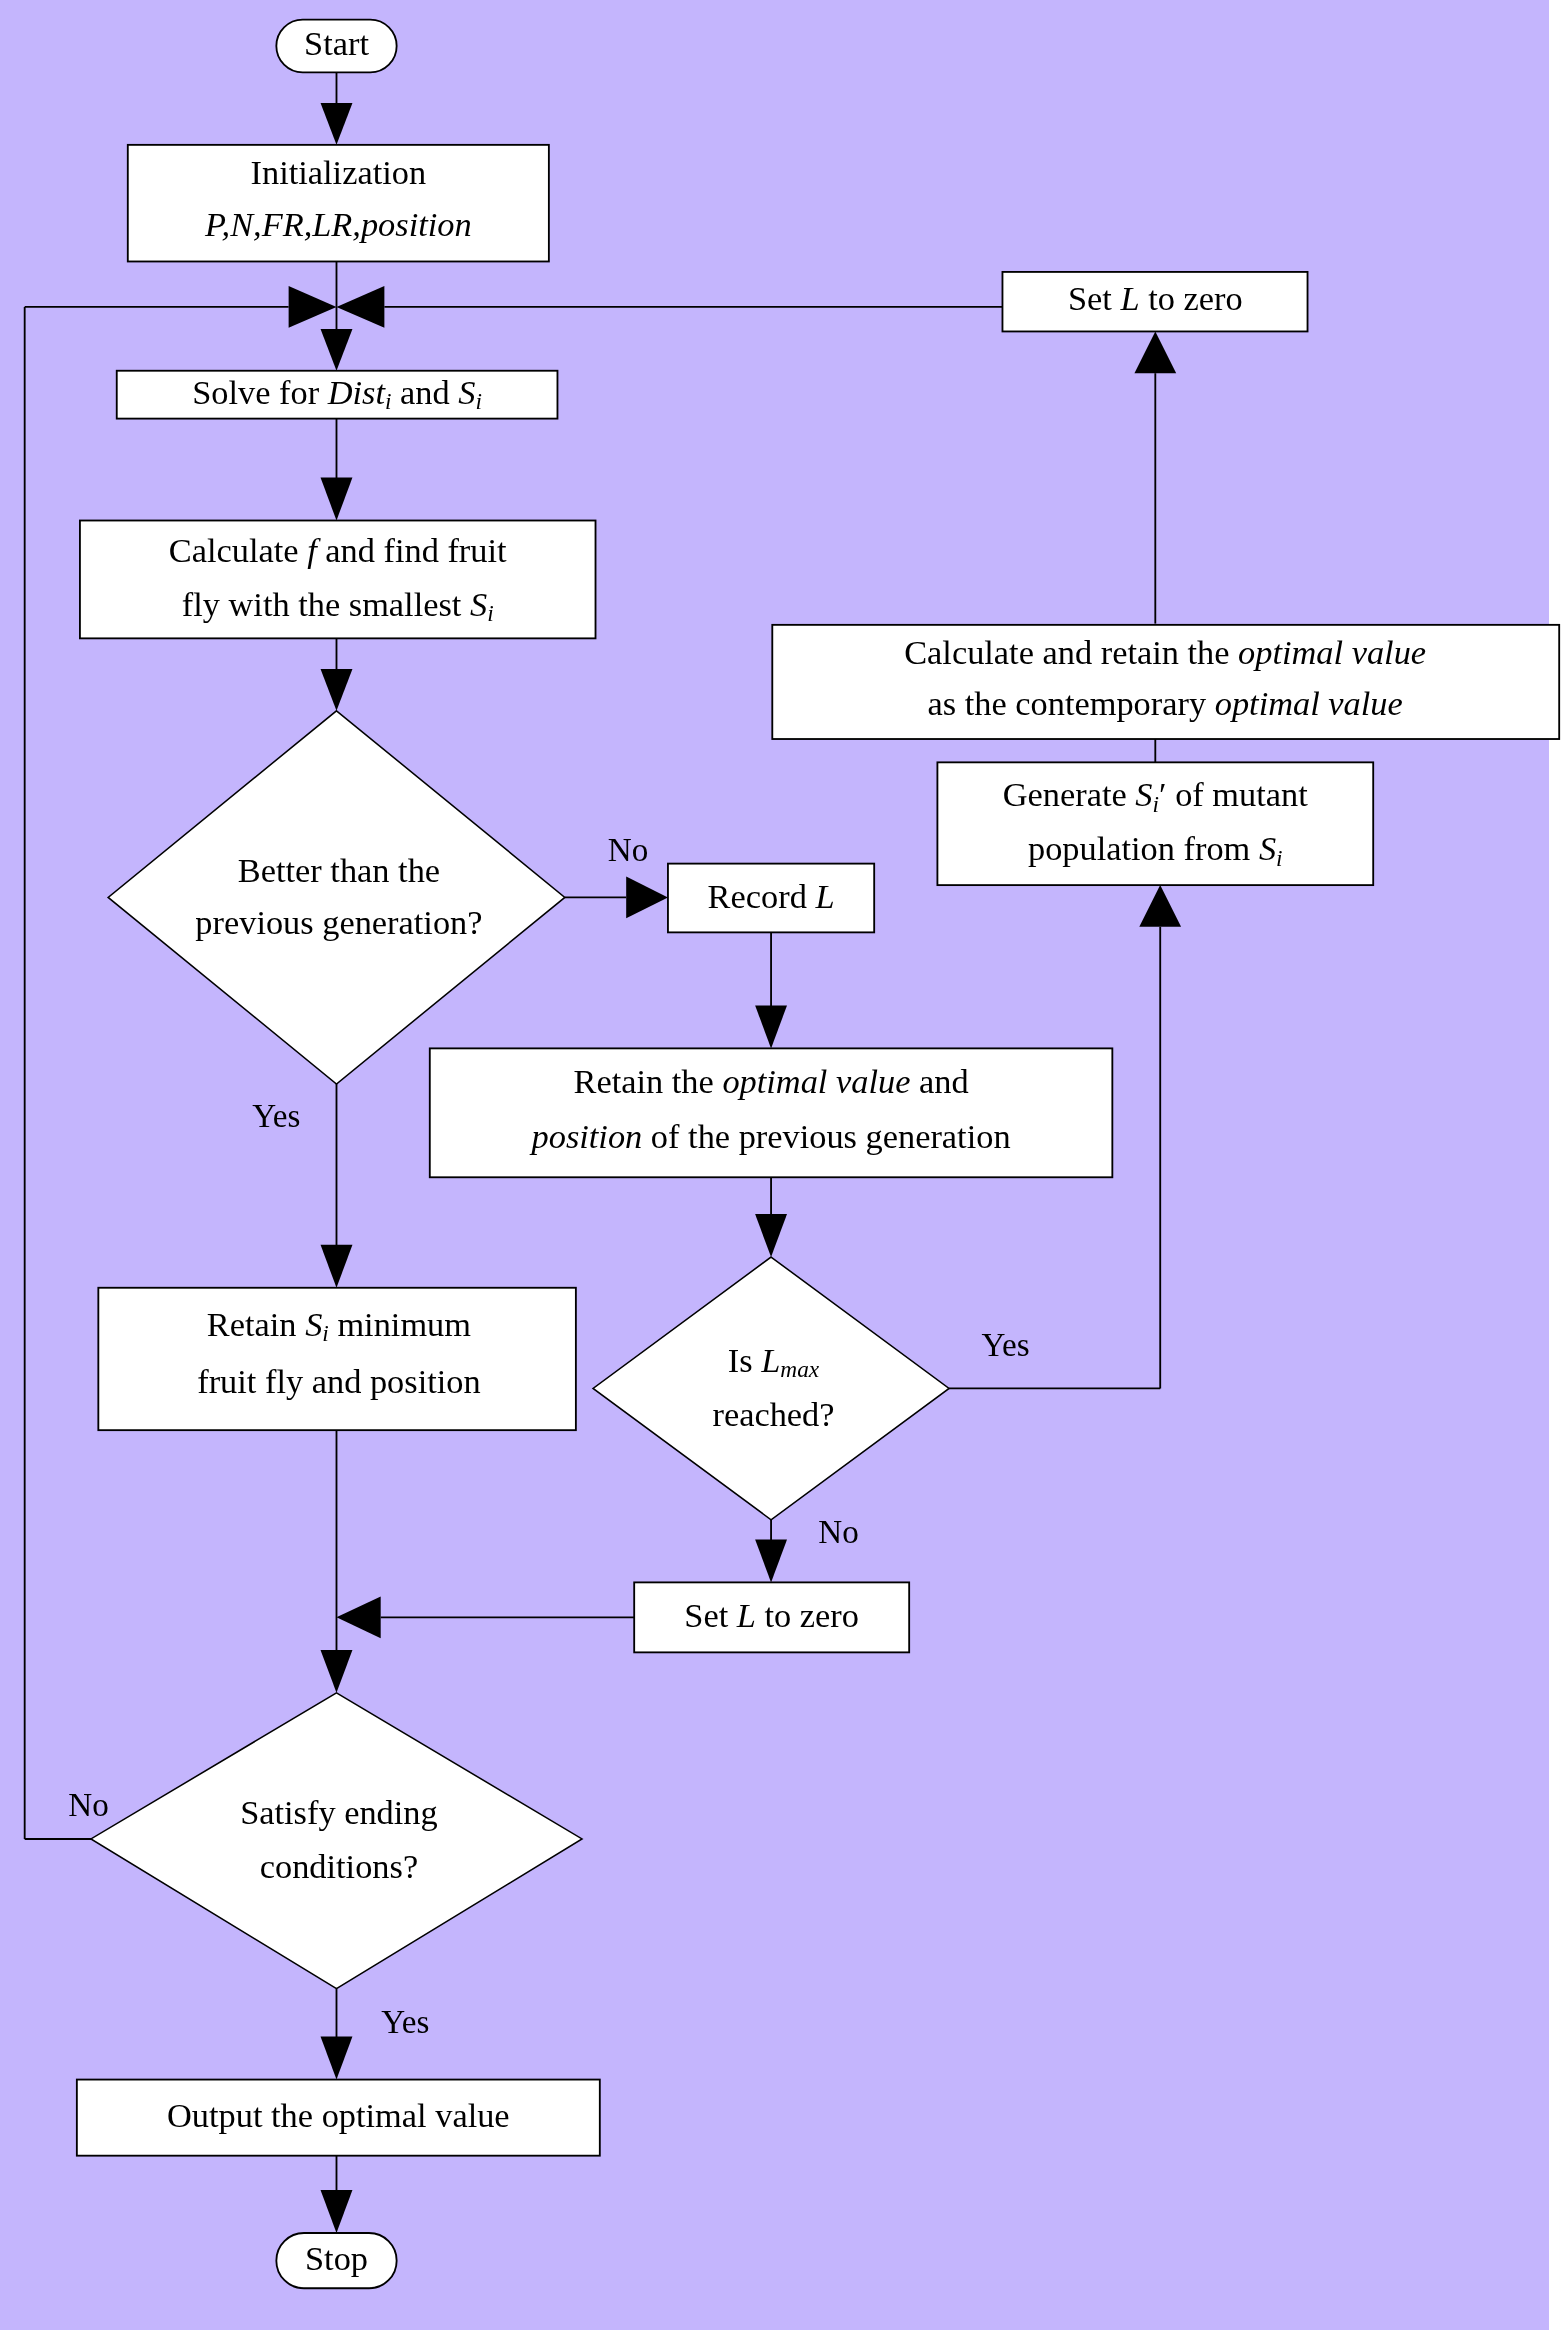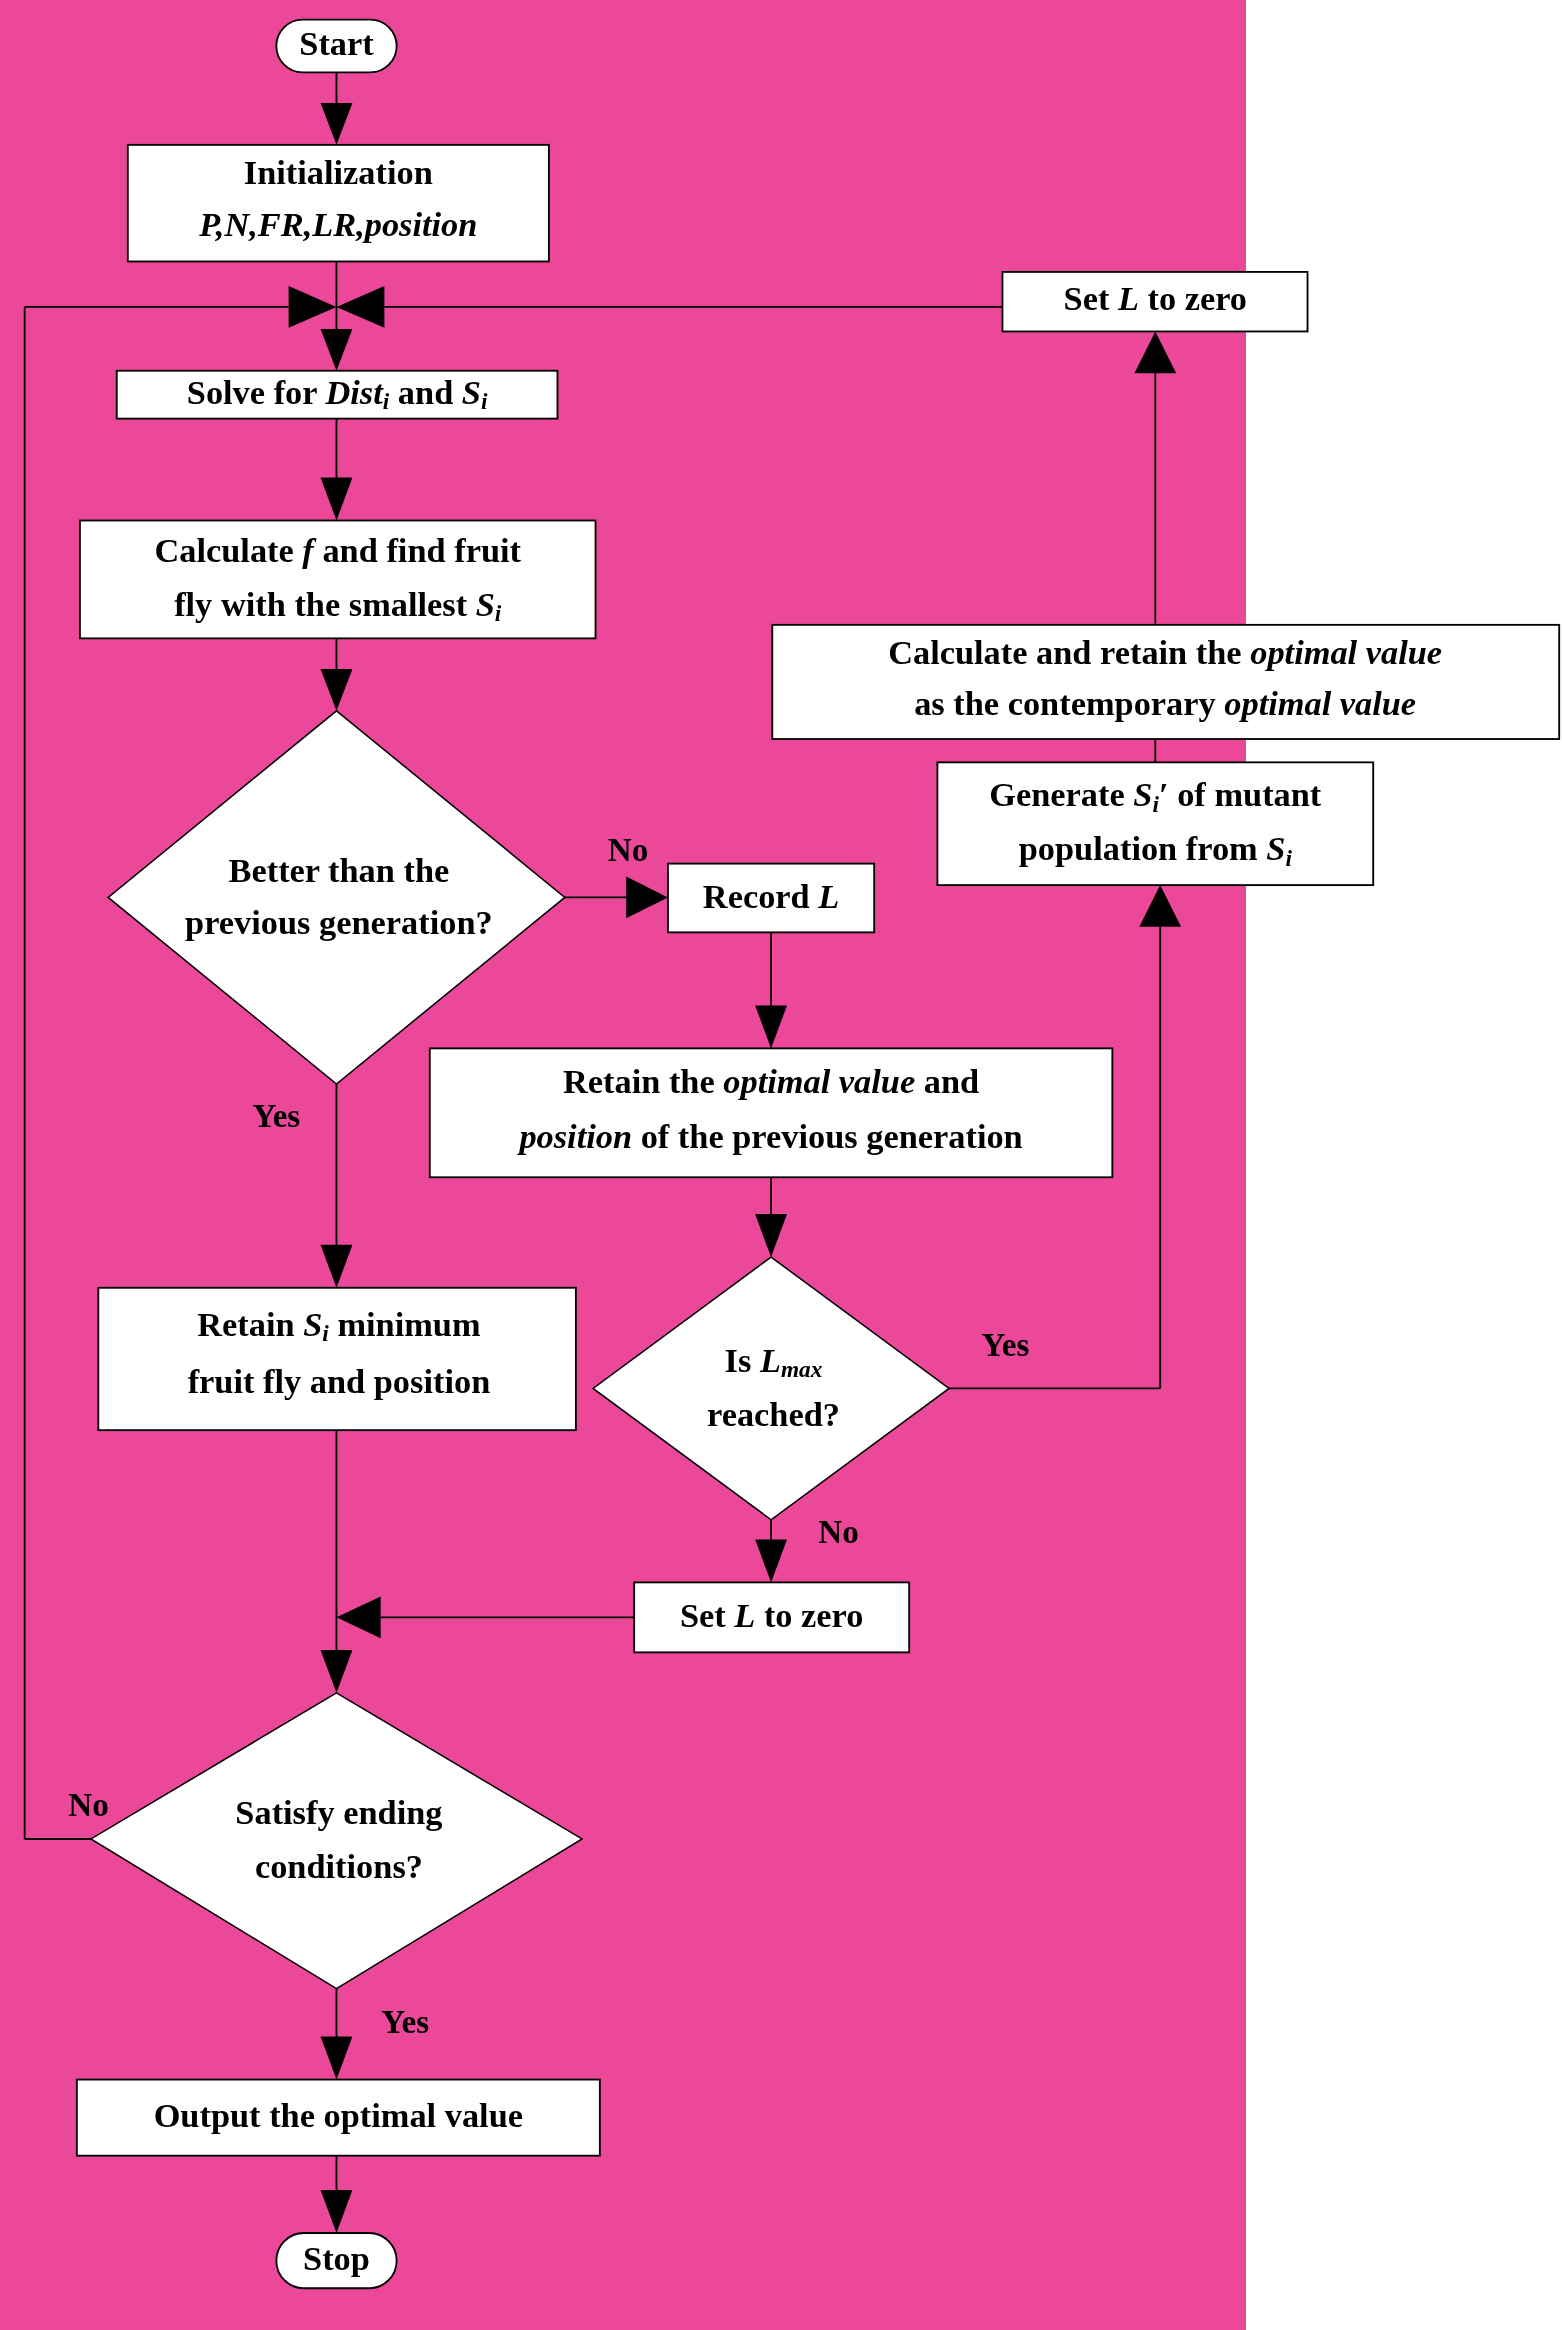--- a/index.html
+++ b/index.html
@@ -8,24 +8,23 @@
     padding: 0;
     background: #ffffff;
   }
   body {
     width: 1563px;
     height: 2330px;
     font-family: "Liberation Serif", "DejaVu Serif", serif;
   }
   #flowchart-root {
     position: relative;
-    width: 1246px;
+    width: 1549px;
     height: 2330px;
-    background: #ec4899;
-    font-weight: bold;
+    background: #c4b5fd;
   }
   svg#diagram {
     display: block;
     width: 1563px;
     height: 2330px;
   }
   .node-shape {
     fill: #ffffff;
     stroke: #000000;
     stroke-width: 3;

